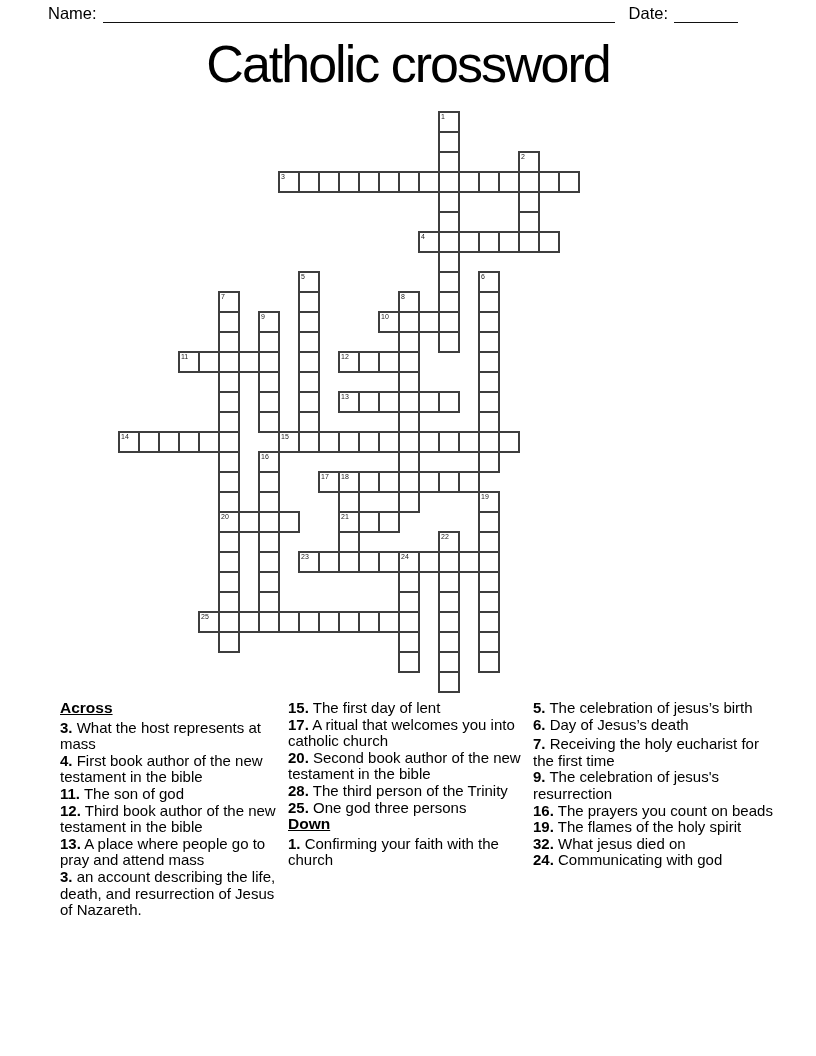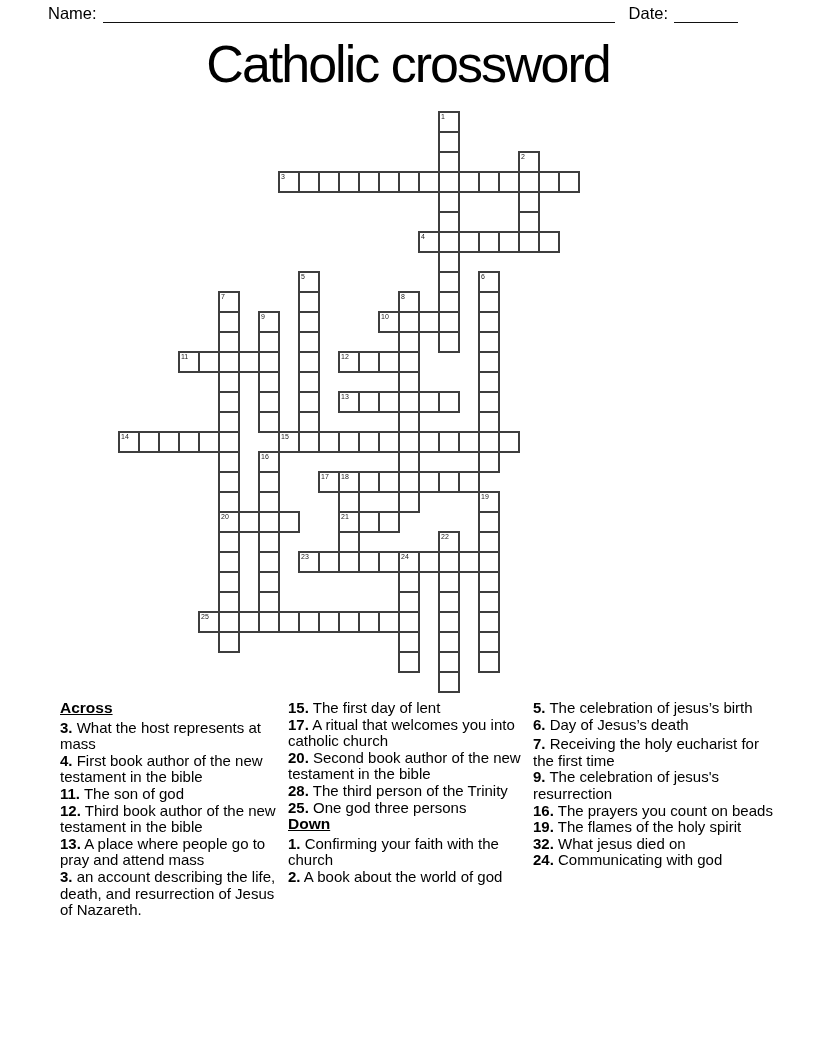--- a/index.html
+++ b/index.html
@@ -279,21 +279,20 @@
       <div class="clue"><b>3.</b> an account describing the life, death, and resurrection of Jesus of Nazareth.</div>
     </div>
   <div class="clue-col" id="clue-col-2" style="left:288px;width:246px;">
       <div class="clue"><b>15.</b> The first day of lent</div>
       <div class="clue"><b>17.</b> A ritual that welcomes you into catholic church</div>
       <div class="clue"><b>20.</b> Second book author of the new testament in the bible</div>
       <div class="clue"><b>28.</b> The third person of the Trinity</div>
       <div class="clue"><b>25.</b> One god three persons</div>
       <div class="clue-header">Down</div>
       <div class="clue"><b>1.</b> Confirming your faith with the church</div>
-      <div class="clue"><b>2.</b> A book about the world of god</div>
     </div>
   <div class="clue-col" id="clue-col-3" style="left:533px;width:250px;">
       <div class="clue"><b>5.</b> The celebration of jesus’s birth</div>
       <div class="clue"><b>6.</b> Day of Jesus’s death</div>
       <div class="clue gap-sm"><b>7.</b> Receiving the holy eucharist for the first time</div>
       <div class="clue"><b>9.</b> The celebration of jesus's resurrection</div>
       <div class="clue"><b>16.</b> The prayers you count on beads</div>
       <div class="clue"><b>19.</b> The flames of the holy spirit</div>
       <div class="clue"><b>32.</b> What jesus died on</div>
       <div class="clue"><b>24.</b> Communicating with god</div>

